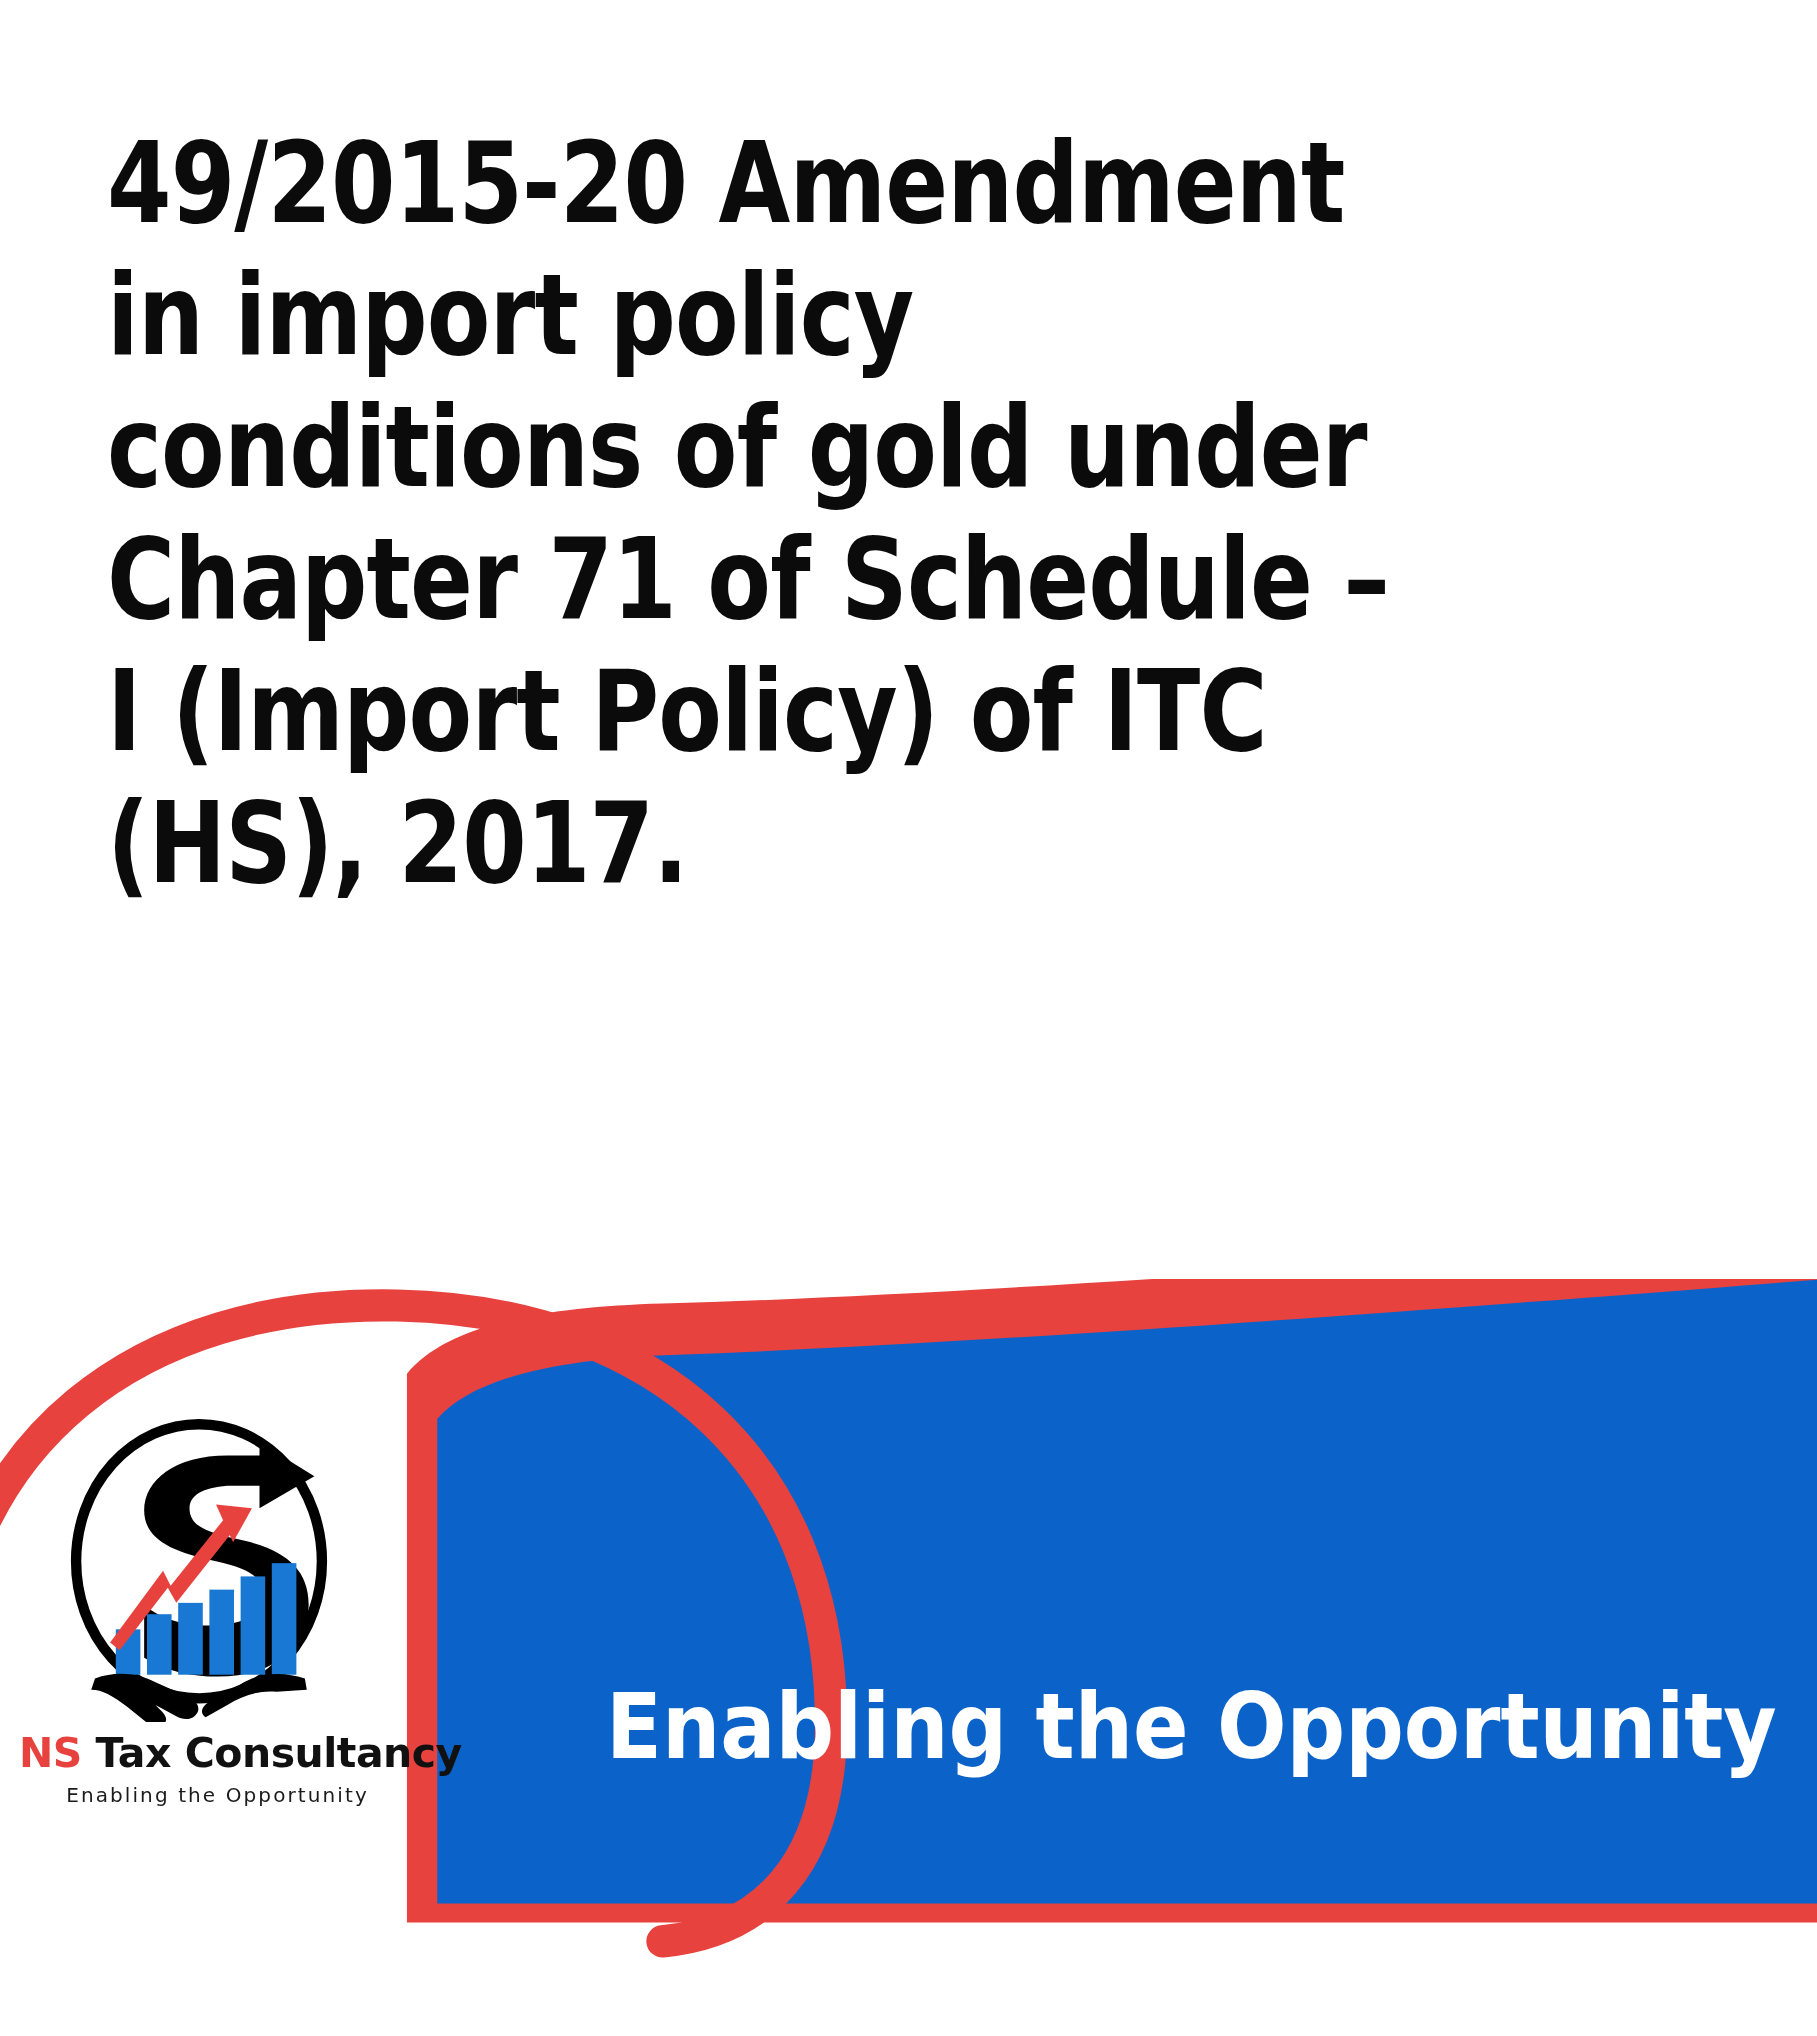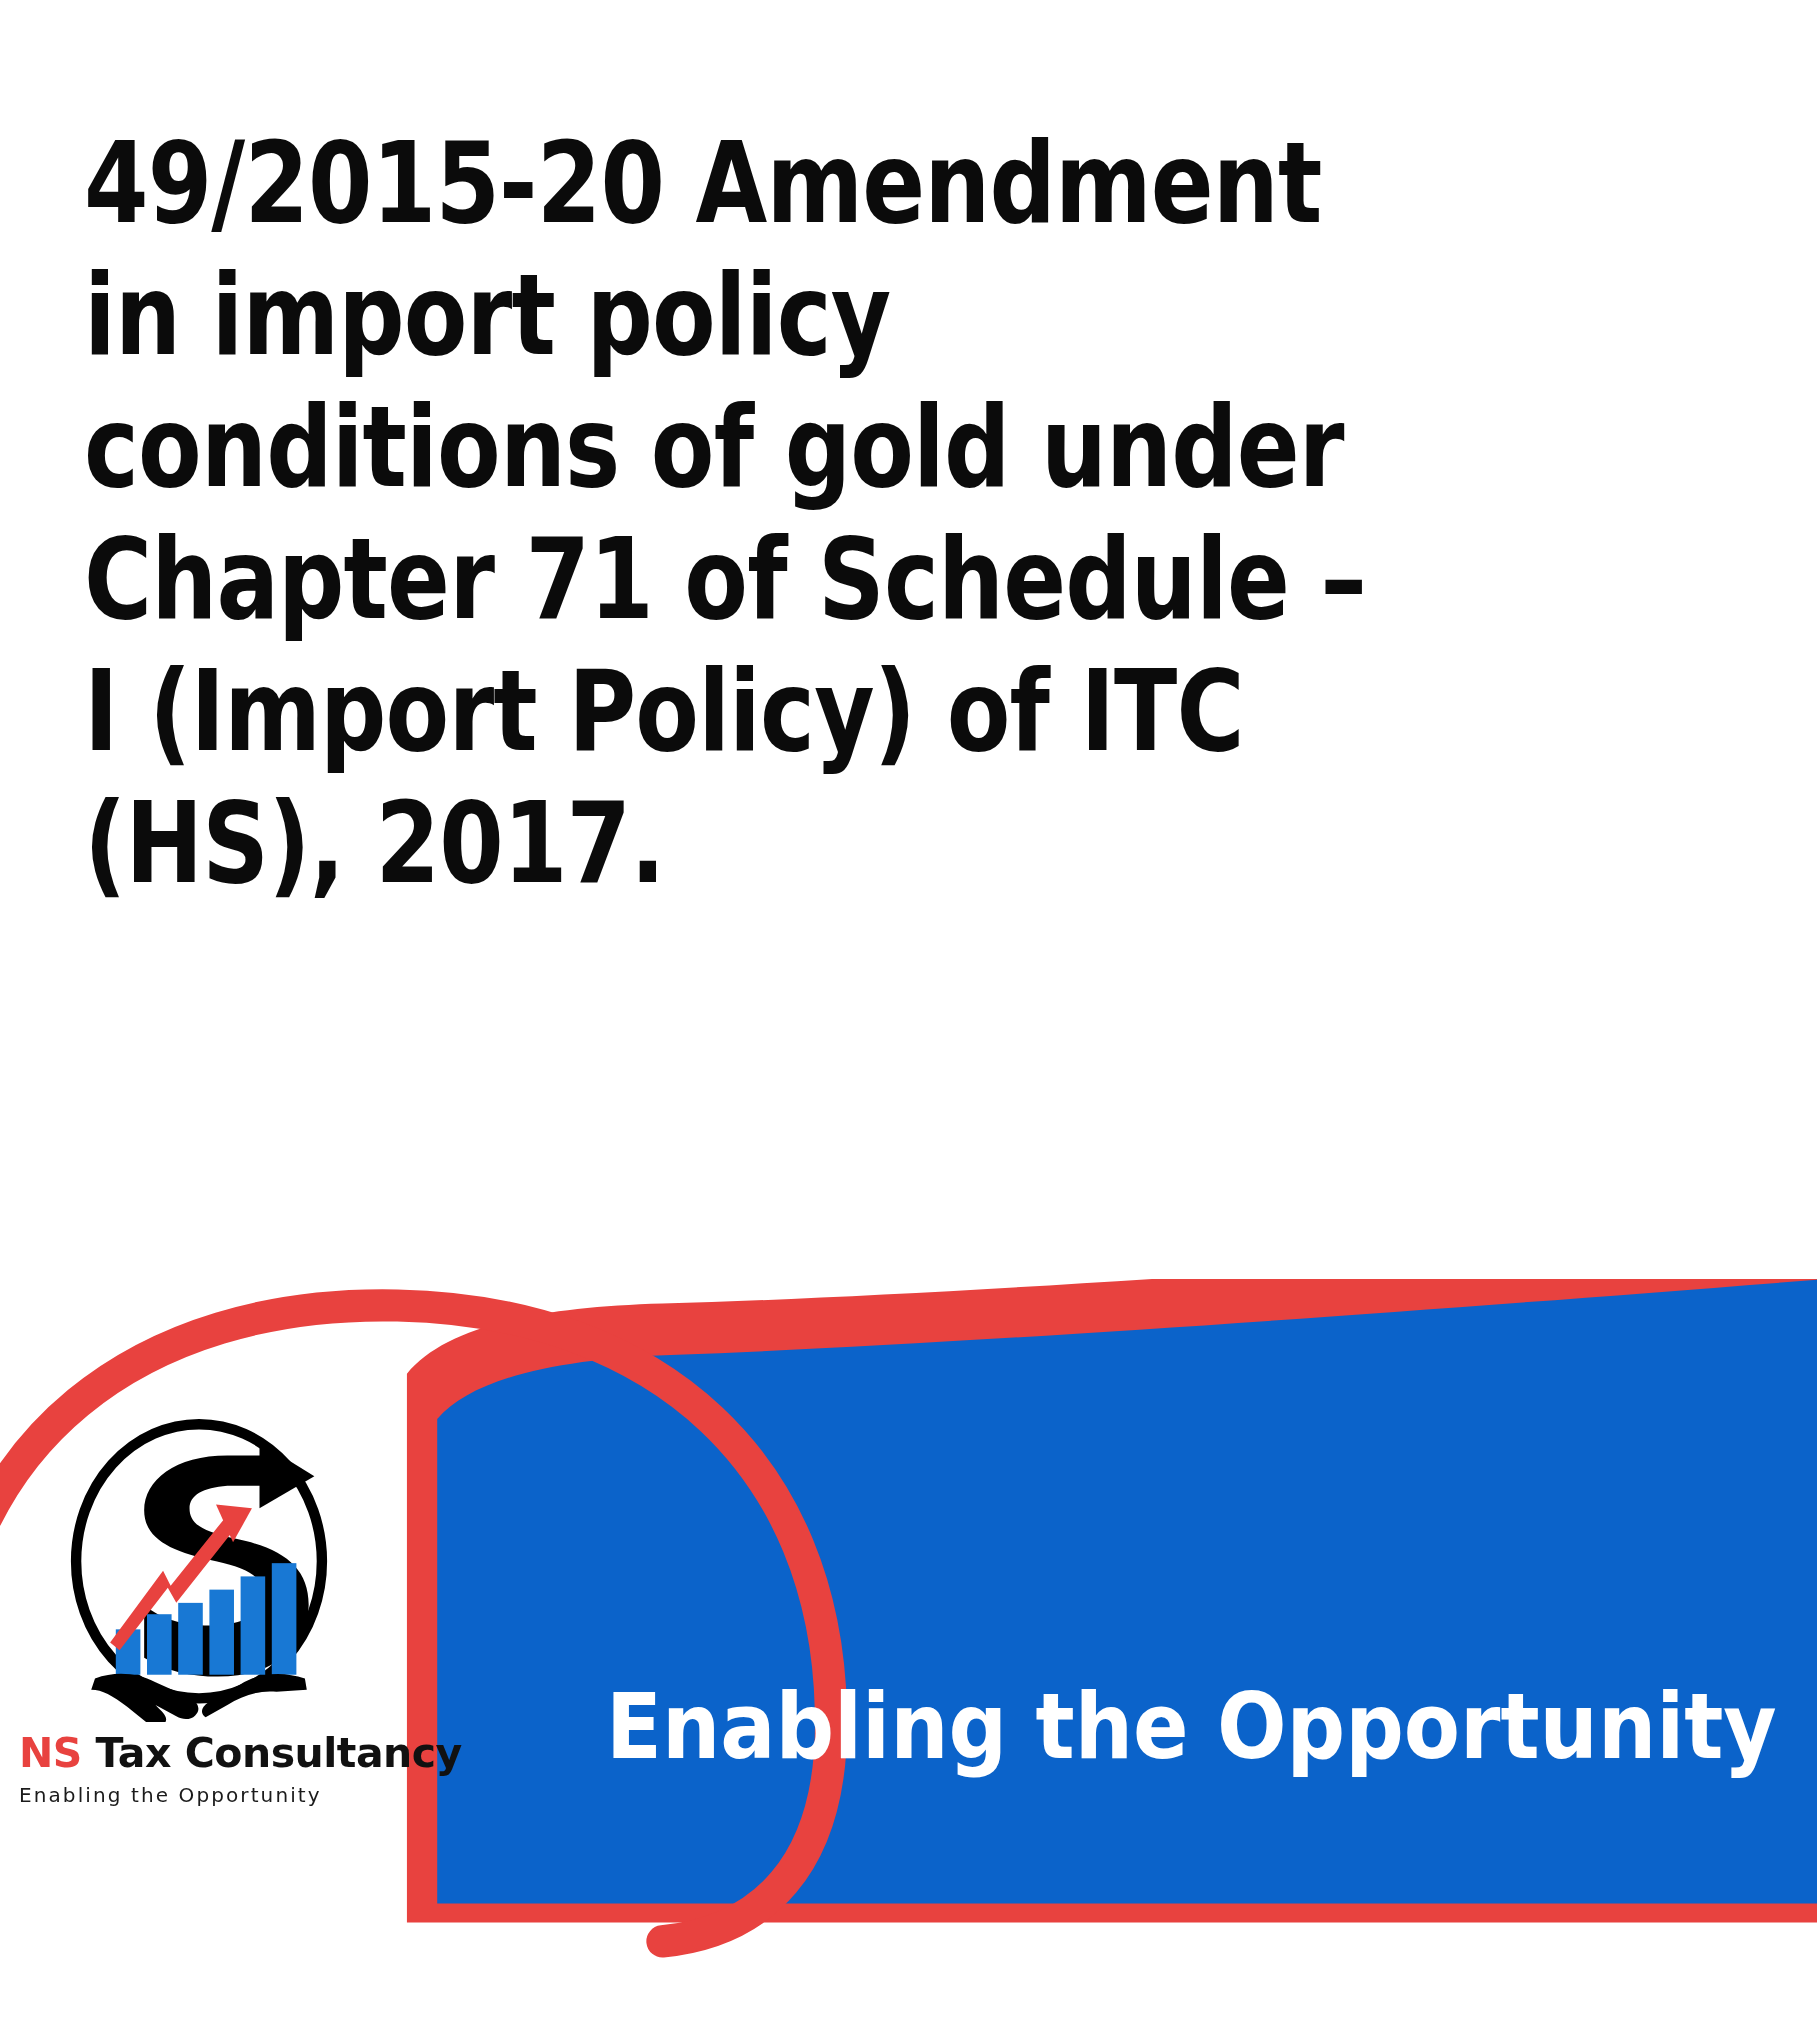--- a/index.html
+++ b/index.html
@@ -11,21 +11,21 @@
     width: 1817px;
     height: 2037px;
     position: relative;
     overflow: hidden;
     font-family: "Liberation Sans", sans-serif;
   }
 
   
   #headline {
     position: absolute;
-    left: 84px;
+    left: 107px;
     top: 117px;
     width: 1609px;
   }
   .headline-line {
     font-family: "DejaVu Sans Condensed", "Liberation Sans Narrow", "Liberation Sans", sans-serif;
     font-weight: 700;
     font-size: 112px;
     line-height: 132px;
     color: #0b0b0b;
     letter-spacing: -0.9px;
@@ -85,21 +85,21 @@
     width: 284px;
     height: 312px;
   }
   #logo .mark svg { display: block; width: 284px; height: 312px; }
 
   #logo .wordmark {
     position: absolute;
     left: 0;
     top: 320px;
     width: 397px;
-    text-align: left;
+    text-align: center;
     white-space: nowrap;
   }
   #logo .wordmark .brand {
     font-family: "DejaVu Sans", "Liberation Sans", sans-serif;
     font-weight: 700;
     font-size: 41px;
     line-height: 47px;
     letter-spacing: -0.5px;
   }
   #logo .wordmark .brand .ns { color: #e8423f; }

